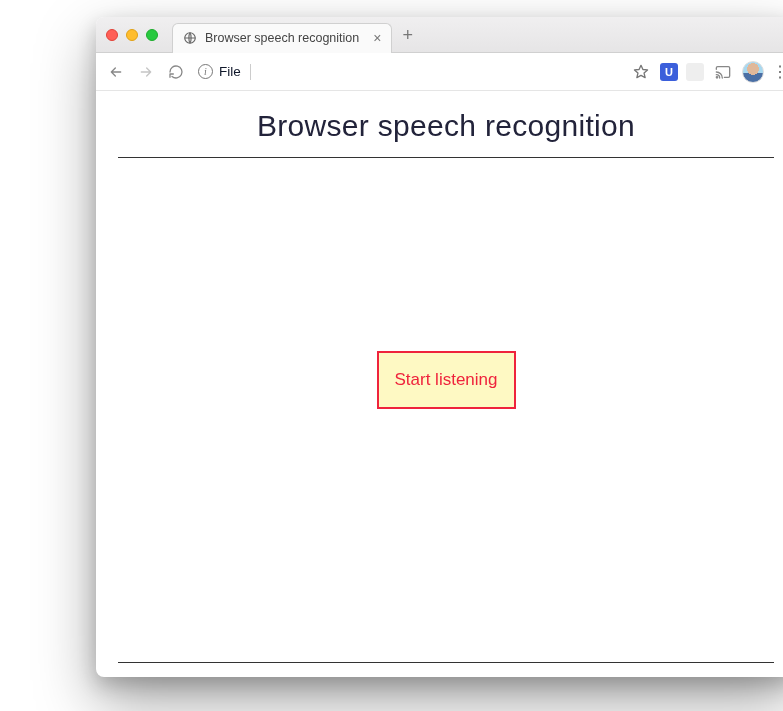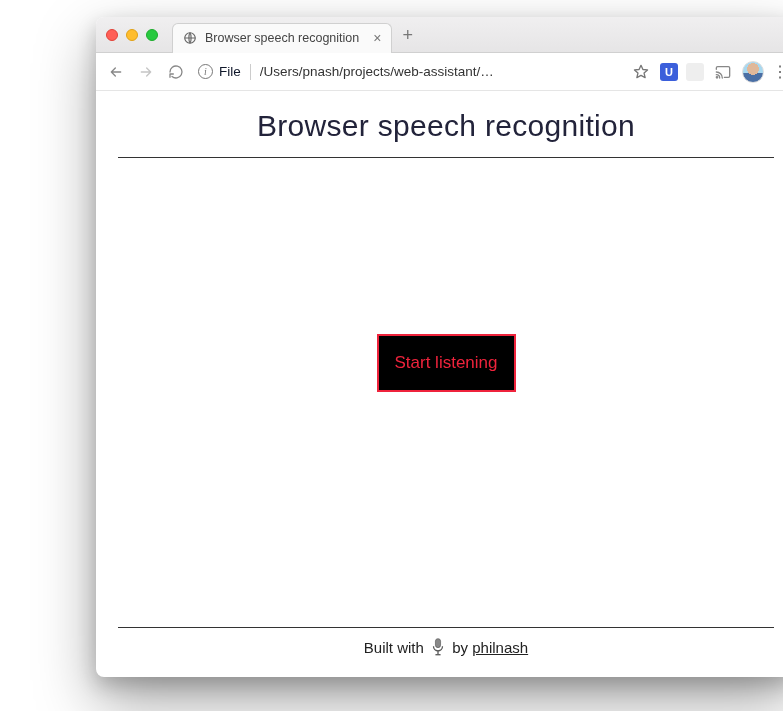--- a/index.html
+++ b/index.html
@@ -223,21 +223,21 @@
     .main-area {
       flex: 1;
       display: flex;
       align-items: center;
       justify-content: center;
       position: relative;
       margin-top: -60px;
     }
     .listen-btn {
       border: 2.5px solid #ef233c;
-      background: #000000;
+      background: #fef9c3;
       color: #ef233c;
       font-size: 17px;
       padding: 17px 16px;
       cursor: pointer;
       font-family: inherit;
     }
     .footer {
       text-align: center;
       font-size: 15px;
       color: #222;
@@ -289,21 +289,20 @@
     <div class="nav-btn">
       <svg viewBox="0 0 24 24" fill="none" stroke="currentColor" stroke-width="2" stroke-linecap="round" stroke-linejoin="round">
           <path d="M3 12a9 9 0 1 1 3 6.7"></path>
           <path d="M3 20v-5h5"></path>
         </svg>
     </div>
     <div class="omnibox">
       <span class="info-icon">i</span>
       <span class="file-label">File</span>
       <span class="divider"></span>
-      <span class="path">/Users/pnash/projects/web-assistant/…</span>
     </div>
     <div class="right-icons">
       <div class="icon-btn">
         <svg viewBox="0 0 24 24" fill="none" stroke="#777" stroke-width="2" stroke-linejoin="round">
             <path d="M12 2l2.9 6.3 6.9.6-5.2 4.7 1.6 6.8L12 17l-6.2 3.4 1.6-6.8L2.2 8.9l6.9-.6L12 2z"></path>
           </svg>
       </div>
       <div class="ext-badge">U</div>
       <div class="ext-gray"></div>
       <div class="icon-btn">
@@ -319,28 +318,15 @@
     </div>
   </div>
 
   <div class="page">
     <h1>Browser speech recognition</h1>
     <hr class="hr">
     <div class="main-area">
       <button class="listen-btn">Start listening</button>
     </div>
     <hr class="hr">
-    <div class="footer">
-      <span>Built with </span>
-      <span class="mic">
-        <svg width="16" height="18" viewBox="0 0 24 28">
-            <rect x="8" y="1" width="8" height="14" rx="4" fill="#888" stroke="#555"></rect>
-            <path d="M5 13a7 7 0 0 0 14 0" fill="none" stroke="#555" stroke-width="2"></path>
-            <path d="M12 20v5" stroke="#555" stroke-width="2"></path>
-            <path d="M8 26h8" stroke="#555" stroke-width="2"></path>
-          </svg>
-      </span>
-      <span> by </span>
-      <a href="#">philnash</a>
-    </div>
   </div>
 
 </div>
 
 </body></html>

